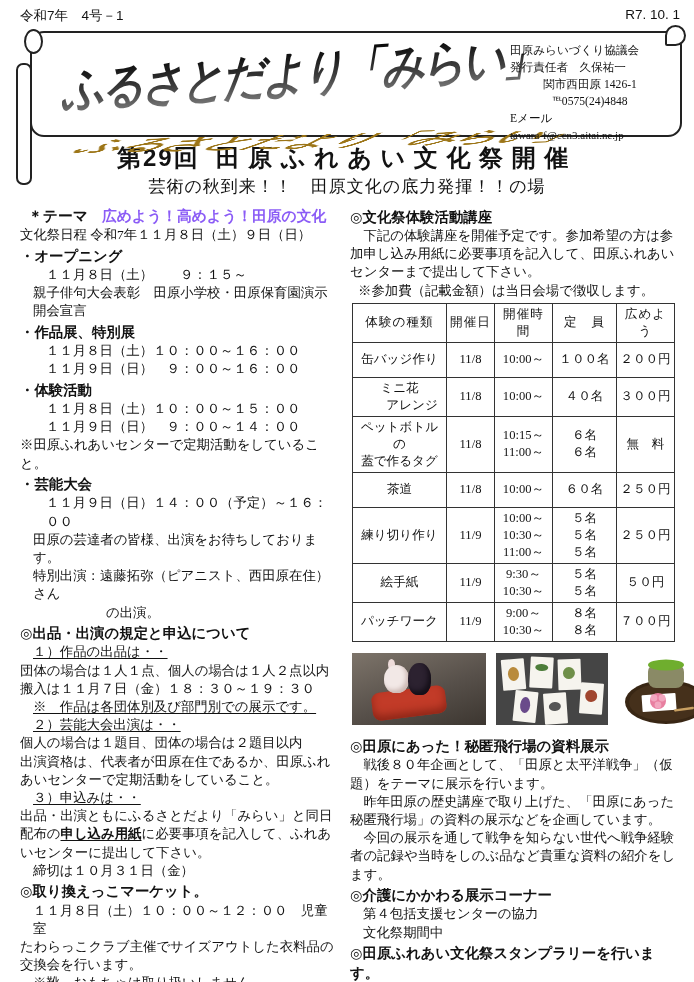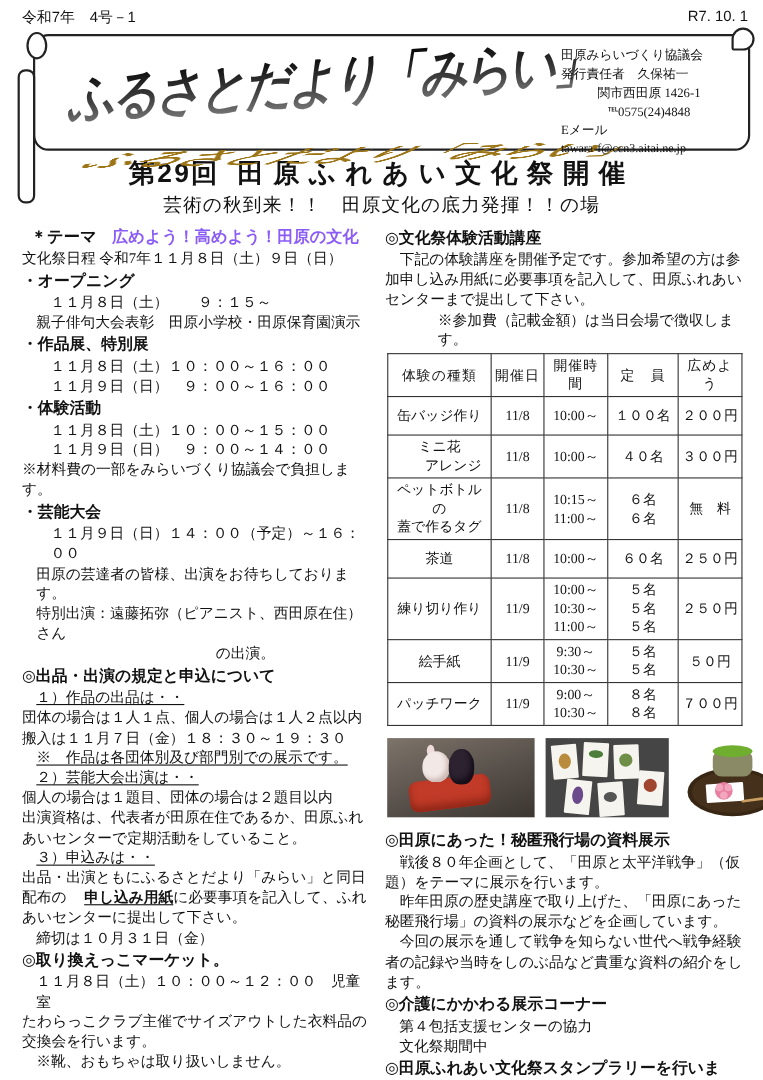--- a/index.html
+++ b/index.html
@@ -42,24 +42,24 @@
   
   .cols{display:flex;gap:10px;padding:8px 12px 0 20px;align-items:flex-start;}
   .col-left{width:320px;flex:none;}
   .col-right{flex:1;min-width:0;}
   .sec-title{font-family:"Liberation Sans","DejaVu Sans",sans-serif;font-weight:bold;
     font-size:14.4px;line-height:1.42;margin-top:1px;}
   .b{font-size:13.4px;line-height:1.36;margin:0;}
   p.b{margin:0;}
   .i1{padding-left:13px;}
   .i2{padding-left:26px;}
-  .i3{padding-left:86px;text-align:center;}
+  .i3{padding-left:86px;}
   .ul{text-decoration:underline;text-underline-offset:2px;}
   .strong-ul{font-family:Liberation Sans, sans-serif;font-weight:bold;
-    text-decoration:underline;text-underline-offset:2px;margin-left:16px;}
+    text-decoration:underline;text-underline-offset:2px;}
   .theme-line{font-family:"Liberation Sans","DejaVu Sans",sans-serif;font-weight:bold;
     font-size:14.8px;line-height:1.4;padding-left:8px;}
   .theme-line .green{color:#8b5cf6;margin-left:14px;}
   
   table.kouza{border-collapse:collapse;table-layout:fixed;width:322px;margin:3px 0 6px 2px;}
   table.kouza th,table.kouza td{border:1.5px solid #333;font-size:12.6px;padding:2px 2px;
     font-family:"Liberation Serif","DejaVu Serif",serif;vertical-align:middle;}
   table.kouza th{font-weight:normal;height:22px;text-align:center;letter-spacing:1px;}
   td.kind{text-align:center;padding-left:5px;height:30px;line-height:1.35;}
   td.c{text-align:center;height:30px;line-height:1.35;}
@@ -73,21 +73,21 @@
     border-radius:50% 50% 46% 46%;box-shadow:inset -3px -3px 4px #cdb9b4;}
   .p1 .fig-ear{position:absolute;left:36px;top:6px;width:7px;height:11px;background:#eedcda;border-radius:50%;}
   .p1 .fig-dark{position:absolute;left:56px;top:10px;width:23px;height:32px;background:#2c2230;
     border-radius:48% 48% 42% 42%;box-shadow:inset -3px -4px 5px #150f18;}
   .p2{width:112px;height:72px;background:#454545;}
   .p2 .card{position:absolute;width:23px;height:31px;background:#f6f4ee;border-radius:1px;}
   .p2 .mark{position:absolute;border-radius:50%;}
   .p3{width:96px;height:78px;background:#ffffff;}
   
   .rb{font-size:13.4px;line-height:1.36;margin:0;}
-  .note{font-size:13.4px;line-height:1.36;padding-left:8px;margin-left:40px;}
+  .note{font-size:13.4px;line-height:1.36;padding-left:8px;}
 </style>
 </head>
 <body>
 
 <div class="page">
 
   <div class="meta-row">
     <span>令和7年　4号－1</span>
     <span>R7. 10. 1</span>
   </div>
@@ -121,29 +121,30 @@
 
     <div class="col-left">
       <div class="theme-line">
         <span>＊テーマ</span><span class="green">広めよう！高めよう！田原の文化</span>
       </div>
       <div class="b">文化祭日程 令和7年１１月８日（土）９日（日）</div>
 
       <div class="sec-title">・オープニング</div>
       <div class="b i2">１１月８日（土）　　９：１５～</div>
       <div class="b i1">親子俳句大会表彰　田原小学校・田原保育園演示</div>
+      <div class="b i1">開会宣言</div>
 
       <div class="sec-title">・作品展、特別展</div>
       <div class="b i2">１１月８日（土）１０：００～１６：００</div>
       <div class="b i2">１１月９日（日）　９：００～１６：００</div>
 
       <div class="sec-title">・体験活動</div>
       <div class="b i2">１１月８日（土）１０：００～１５：００</div>
       <div class="b i2">１１月９日（日）　９：００～１４：００</div>
-      <div class="b">※材料費の一部をみらいづくり協議会で負担します。</div>
+      <div class="b">※田原ふれあいセンターで定期活動をしていること。</div>
 
       <div class="sec-title">・芸能大会</div>
       <div class="b i2">１１月９日（日）１４：００（予定）～１６：００</div>
       <div class="b i1">田原の芸達者の皆様、出演をお待ちしております。</div>
       <div class="b i1">特別出演：遠藤拓弥（ピアニスト、西田原在住）さん</div>
       <div class="b i3">の出演。</div>
 
       <div class="sec-title">◎出品・出演の規定と申込について</div>
       <div class="b i1 ul">１）作品の出品は・・</div>
       <p class="b">団体の場合は１人１点、個人の場合は１人２点以内</p>

